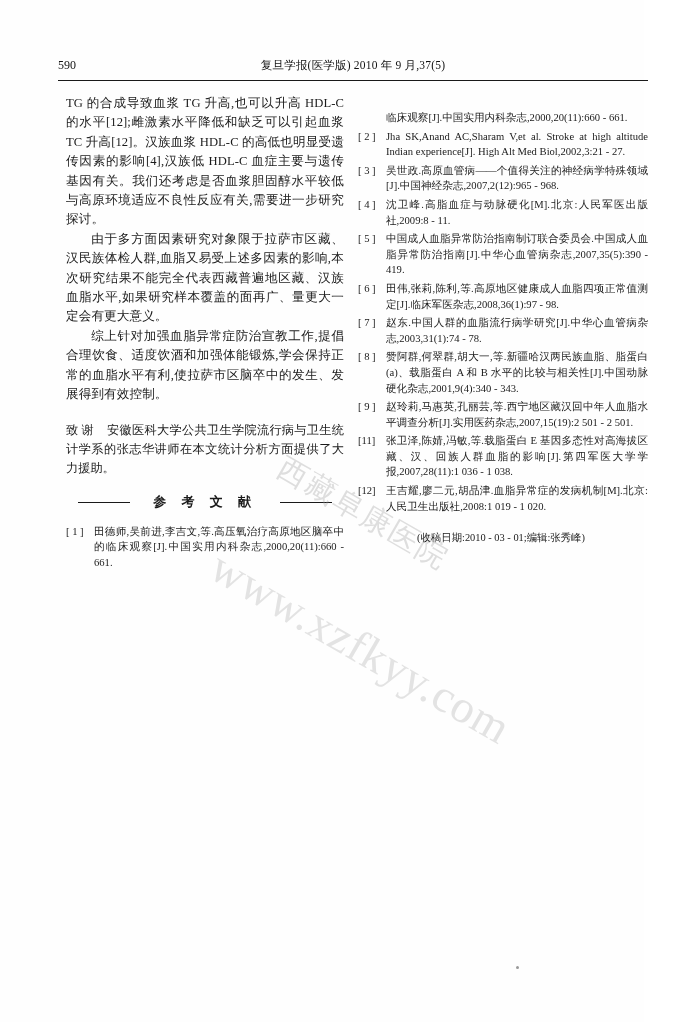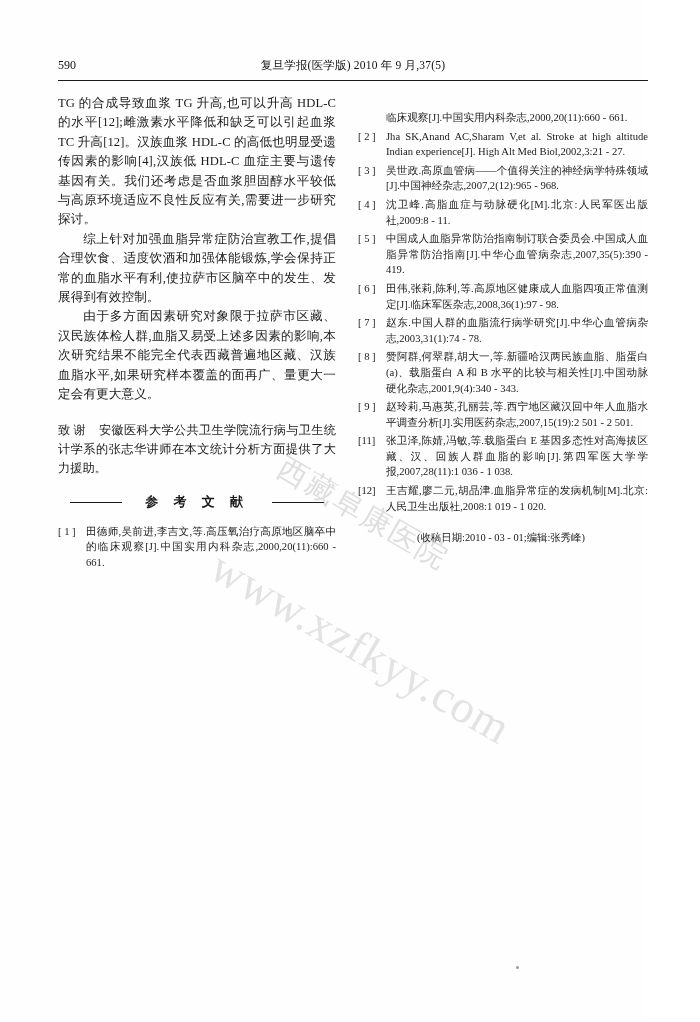--- a/index.html
+++ b/index.html
@@ -61,21 +61,21 @@
 
   
   .col {
     position: absolute;
     top: 94px;
     font-size: 12.6px;
     line-height: 19.4px;
     text-align: justify;
   }
   .col-left {
-    left: 58px;
+    left: 66px;
     width: 278px;
   }
   .col-right {
     left: 358px;
     width: 290px;
   }
 
   .col-left p {
     margin: 0;
     text-indent: 0;
@@ -193,22 +193,22 @@
 
   <div class="header">
     <span class="page-num">590</span>
     <span class="journal">复旦学报(医学版)   2010 年 9 月,37(5)</span>
   </div>
   <div class="header-rule"></div>
 
   <div class="col col-left">
 
     <p>TG 的合成导致血浆 TG 升高,也可以升高 HDL-C 的水平[12];雌激素水平降低和缺乏可以引起血浆 TC 升高[12]。汉族血浆 HDL-C 的高低也明显受遗传因素的影响[4],汉族低 HDL-C 血症主要与遗传基因有关。我们还考虑是否血浆胆固醇水平较低与高原环境适应不良性反应有关,需要进一步研究探讨。</p>
+    <p class="indent">由于多方面因素研究对象限于拉萨市区藏、汉民族体检人群,血脂又易受上述多因素的影响,本次研究结果不能完全代表西藏普遍地区藏、汉族血脂水平,如果研究样本覆盖的面再广、量更大一定会有更大意义。</p>
     <p class="indent">综上针对加强血脂异常症防治宣教工作,提倡合理饮食、适度饮酒和加强体能锻炼,学会保持正常的血脂水平有利,使拉萨市区脑卒中的发生、发展得到有效控制。</p>
-    <p class="indent">由于多方面因素研究对象限于拉萨市区藏、汉民族体检人群,血脂又易受上述多因素的影响,本次研究结果不能完全代表西藏普遍地区藏、汉族血脂水平,如果研究样本覆盖的面再广、量更大一定会有更大意义。</p>
 
     <div class="ack">
       <span class="ack-title">致谢</span>
       &nbsp;&nbsp;<span>安徽医科大学公共卫生学院流行病与卫生统计学系的张志华讲师在本文统计分析方面提供了大力援助。</span>
     </div>
 
     <div class="ref-head">
       <span class="bar-left"></span>
       <span>参 考 文 献</span>
       <span class="bar-right"></span>

